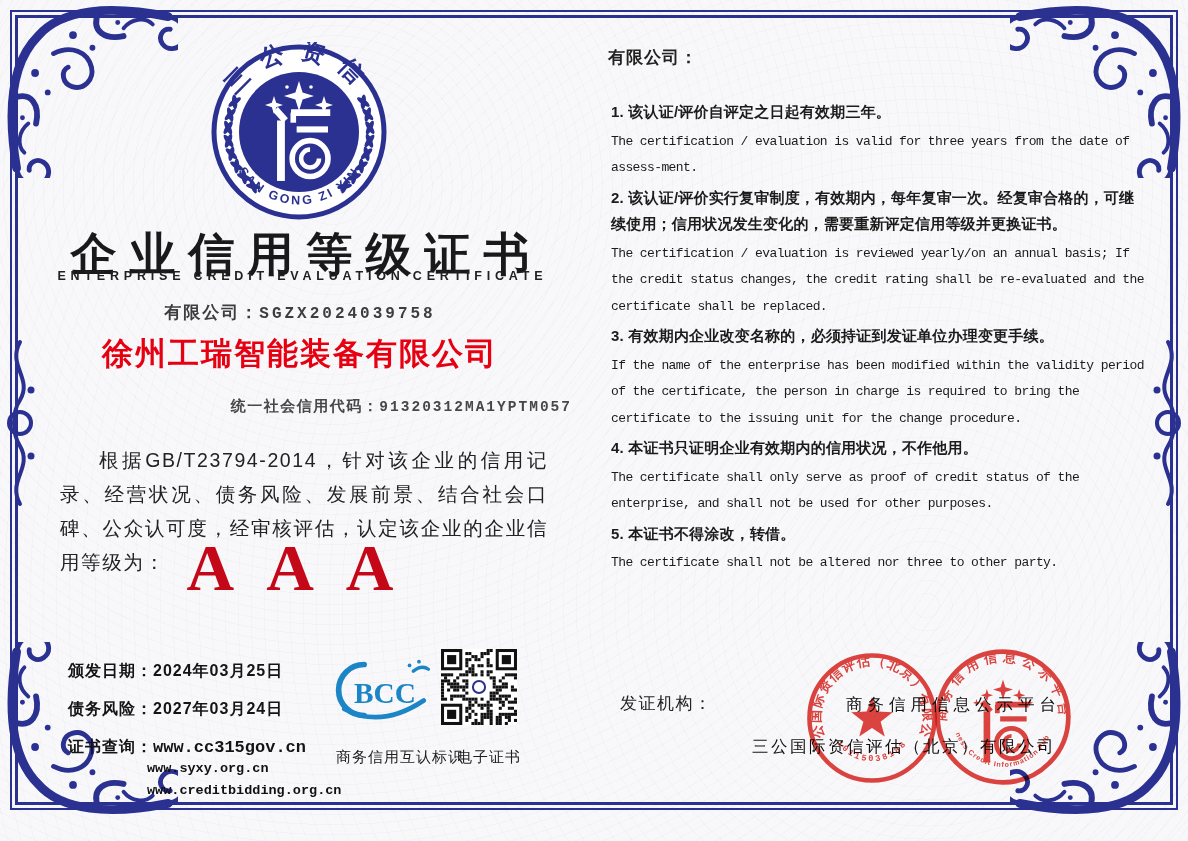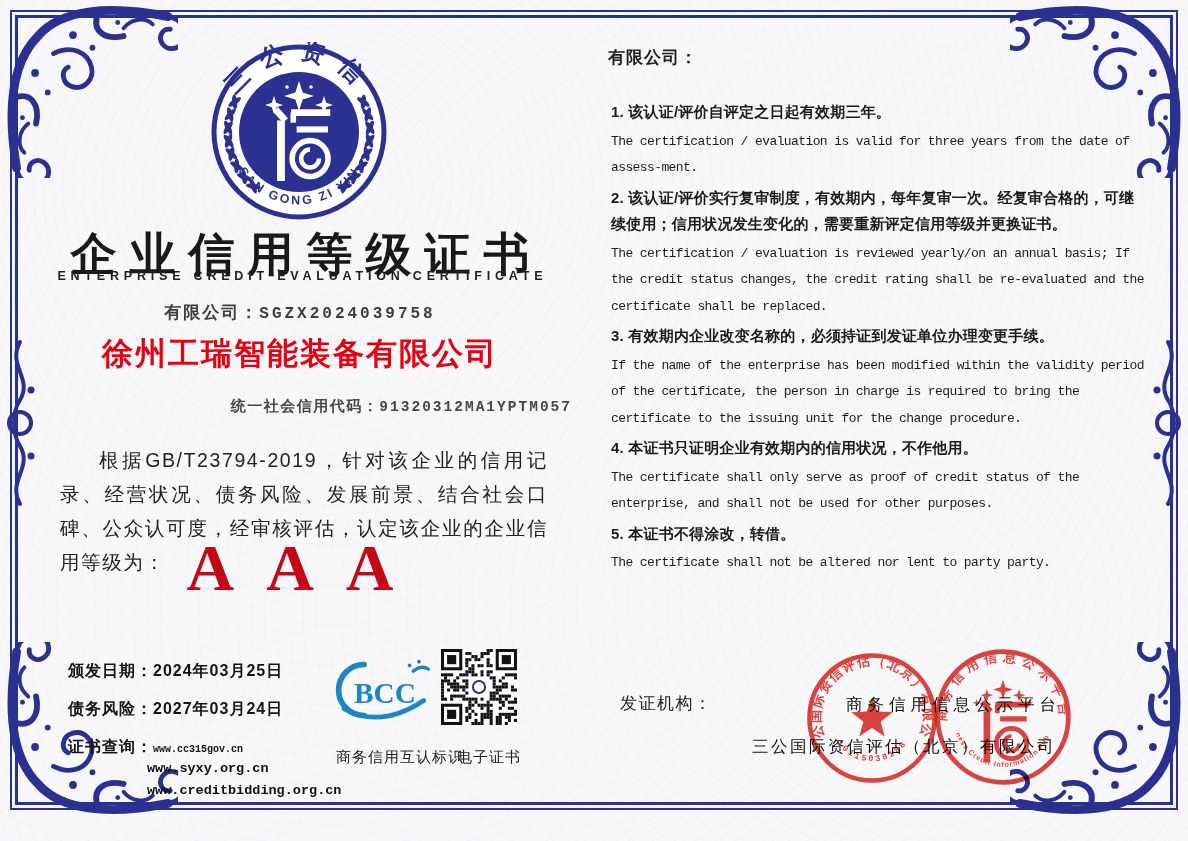--- a/index.html
+++ b/index.html
@@ -40,21 +40,21 @@
     text-indent:2em;text-align:justify;font-weight:500;}
   .rating{position:absolute;left:28px;top:530px;width:524px;text-align:center;
     font-family:"Liberation Serif", serif;font-weight:700;font-size:66px;
     letter-spacing:32px;text-indent:32px;color:#c40818;}
 
   .info{position:absolute;left:68px;font-size:16px;font-weight:600;color:#141414;letter-spacing:1px;white-space:nowrap;}
   .i1{top:661px;}.i2{top:699px;}.i3{top:737px;}
   .info .val{font-weight:700;}
   .url{position:absolute;left:147px;font-family:"Liberation Mono", monospace;
     font-size:13.5px;font-weight:700;color:#111;letter-spacing:0;white-space:nowrap;}.u2{top:761px;}.u3{top:783px;}
-  .info .url-inline{font-family:"Liberation Mono", monospace;font-size:10px;font-weight:700;letter-spacing:0;}
+  .info .url-inline{font-family:"Liberation Mono", monospace;font-size:17px;font-weight:700;letter-spacing:0;}
 
   .bcc{position:absolute;left:332px;top:656px;width:104px;height:70px;}
   .qr{position:absolute;left:441px;top:649px;width:76px;height:76px;}
   .lbl-mutual{position:absolute;left:336px;top:748px;font-size:15px;color:#1c1c1c;letter-spacing:1px;}
   .lbl-ecert{position:absolute;left:457px;top:748px;font-size:15px;color:#1c1c1c;letter-spacing:1px;}
 
   .notes{position:absolute;left:608px;top:46px;width:541px;}
   .notes h2{margin:0 0 30px 0;font-size:17px;font-weight:600;letter-spacing:1px;color:#222;}
   .note p{margin:3px;}
   .note .zh{font-size:15px;line-height:26.5px;font-weight:600;color:#1b1b1b;letter-spacing:.2px;}
@@ -197,21 +197,21 @@
   <div class="credit-line">
     <span>有限公司：</span><span class="code">SGZX2024039758</span>
   </div>
 
   <div class="company">徐州工瑞智能装备有限公司</div>
 
   <div class="uscc">
     <span>统一社会信用代码：</span><span class="code">91320312MA1YPTM057</span>
   </div>
 
-  <p class="statement">根据GB/T23794-2019，针对该企业的信用记录、经营状况、债务风险、发展前景、结合社会口碑、公众认可度，经审核评估，认定该企业的企业信用等级为：</p>
+  <p class="statement">根据GB/T23794-2014，针对该企业的信用记录、经营状况、债务风险、发展前景、结合社会口碑、公众认可度，经审核评估，认定该企业的企业信用等级为：</p>
 
   <div class="rating">AAA</div>
 
   <div class="info i1">
     <span>颁发日期：</span><span class="val">2024年03月25日</span>
   </div>
   <div class="info i2">
     <span>债务风险：</span><span class="val">2027年03月24日</span>
   </div>
   <div class="info i3">
@@ -453,21 +453,21 @@
       <p class="en">If the name of the enterprise has been modified within the validity period of the certificate, the person in charge is required to bring the certificate to the issuing unit for the change procedure.</p>
     </div>
 
     <div class="note">
       <p class="zh">4. 本证书只证明企业有效期内的信用状况，不作他用。</p>
       <p class="en">The certificate shall only serve as proof of credit status of the enterprise, and shall not be used for other purposes.</p>
     </div>
 
     <div class="note">
       <p class="zh">5. 本证书不得涂改，转借。</p>
-      <p class="en">The certificate shall not be altered nor lent to party party.</p>
+      <p class="en">The certificate shall not be altered nor three to other party.</p>
     </div>
   </div>
   </div>
 
   <div class="issuer-label">发证机构：</div>
   <div class="issuer-l1">商务信用信息公示平台</div>
   <div class="issuer-l2">三公国际资信评估（北京）有限公司</div>
 
   <svg class="seal seal-left" viewBox="0 0 150 150">
     <circle cx="75" cy="75" r="69" fill="none" stroke="currentColor" stroke-width="5"></circle>

